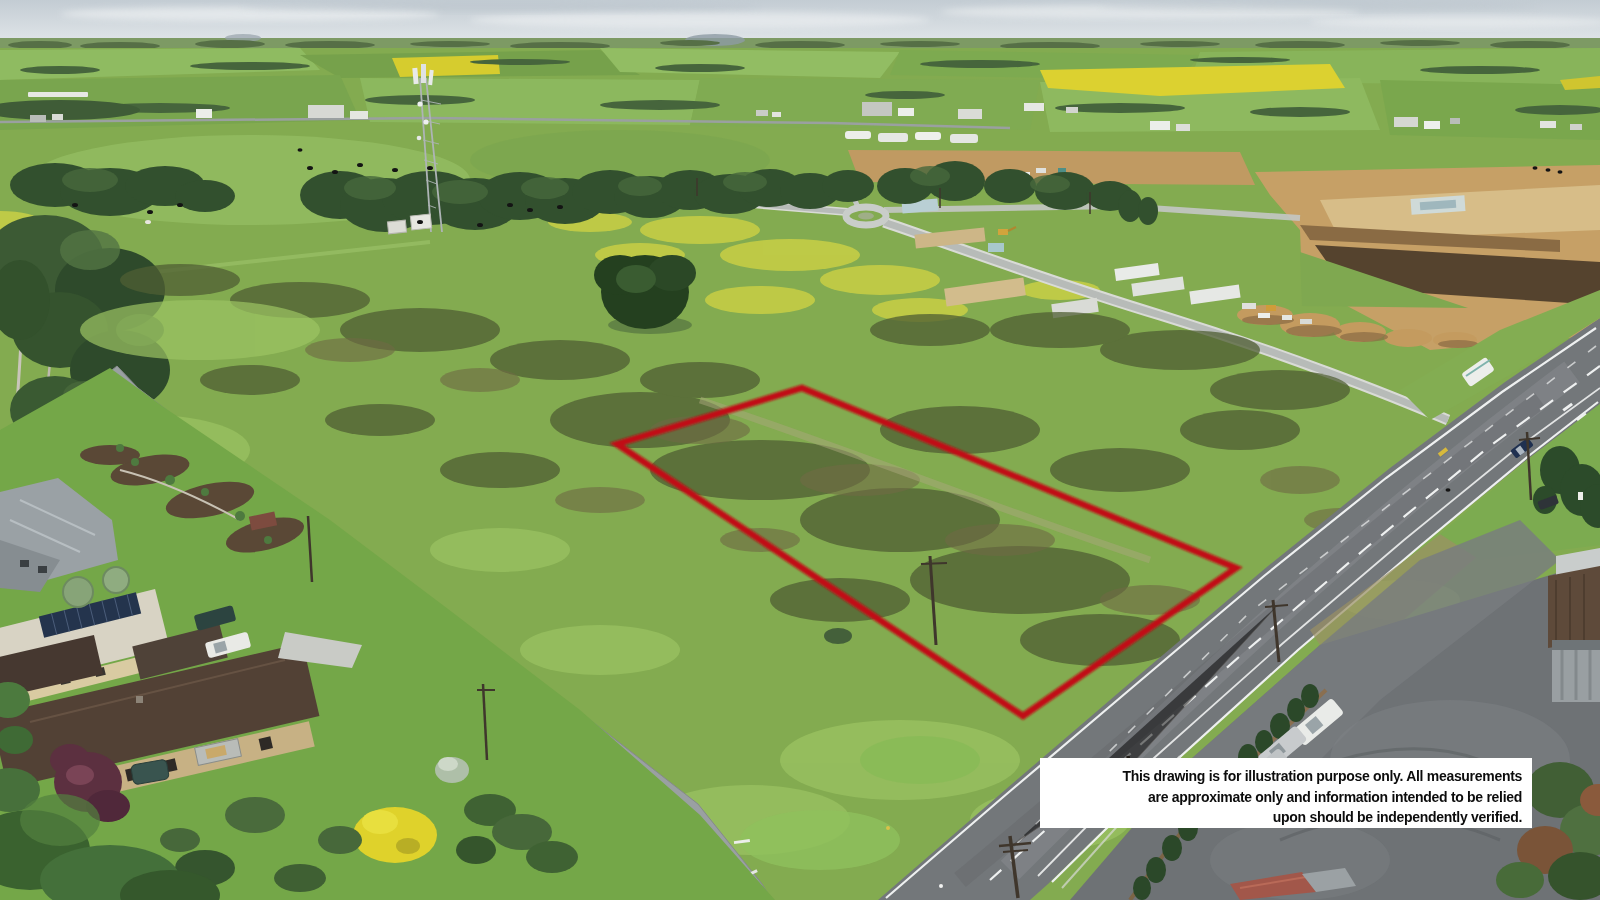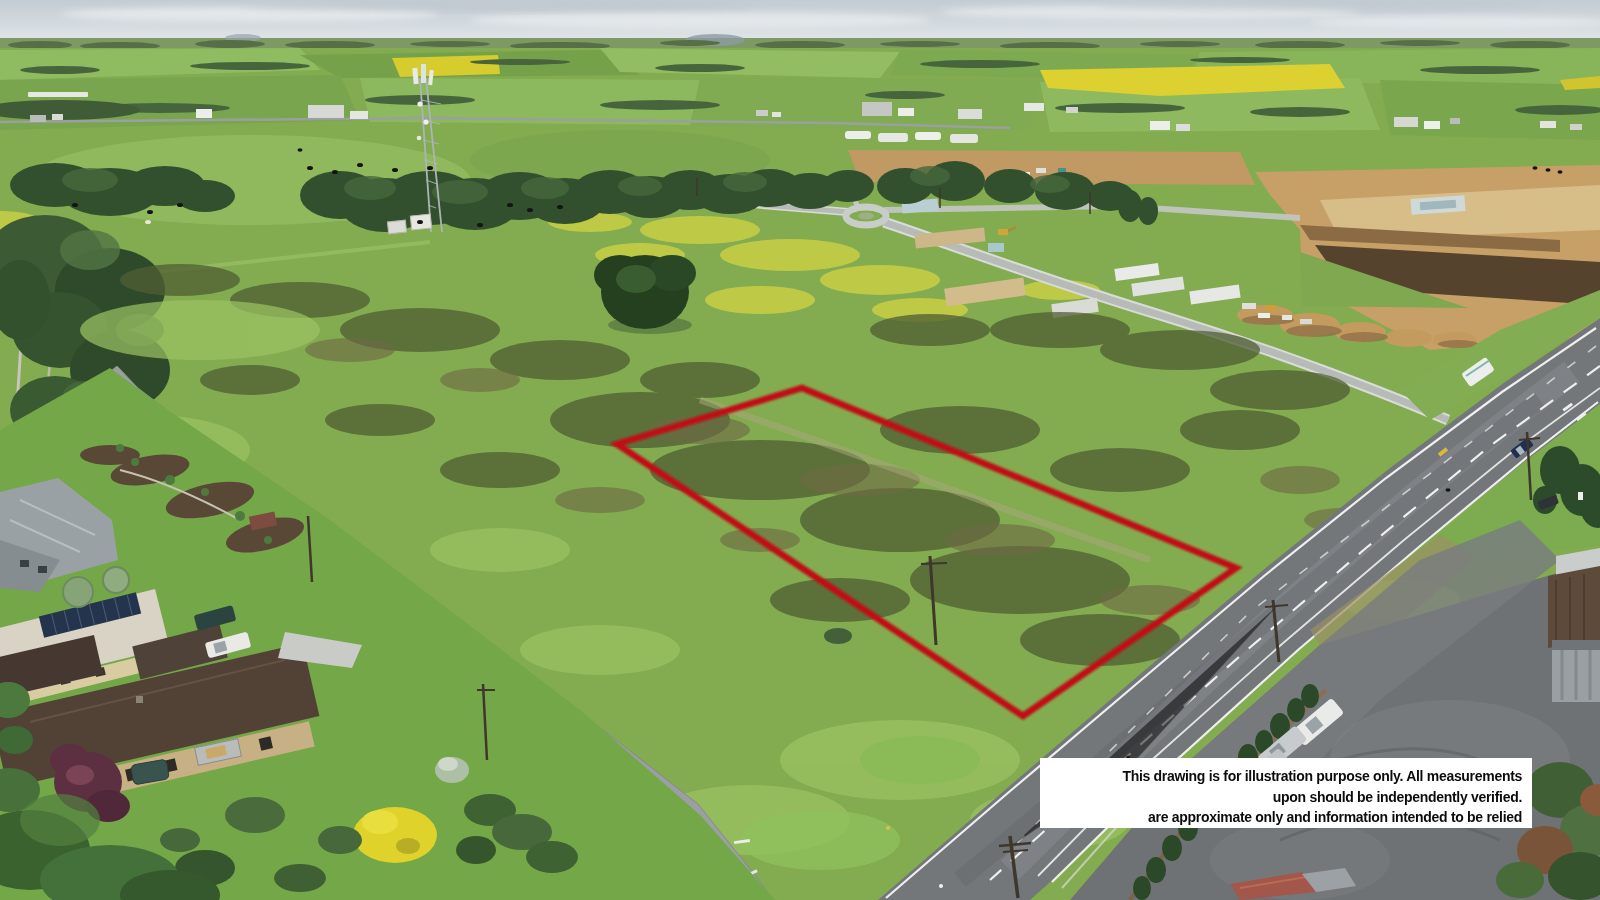--- a/index.html
+++ b/index.html
@@ -603,16 +603,16 @@
         <ellipse cx="1548" cy="170" rx="2.5" ry="1.8"></ellipse>
     <ellipse cx="1560" cy="172" rx="2.5" ry="1.8"></ellipse>
         <ellipse cx="1448" cy="490" rx="2.5" ry="1.8"></ellipse>
   </g>
 
   <polygon fill="none" stroke-width="6.5" stroke-linejoin="miter" filter="url(#soft2)" points="802,388 1236,568 1023,716 617,444" stroke="#c11113"></polygon>
 </svg>
 
 <div class="disclaimer">
   <div>This drawing is for illustration purpose only. All measurements</div>
+  <div>are approximate only and information intended to be relied</div>
   <div>upon should be independently verified.</div>
-  <div>are approximate only and information intended to be relied</div>
 </div>
 </div>
 
 </body></html>

